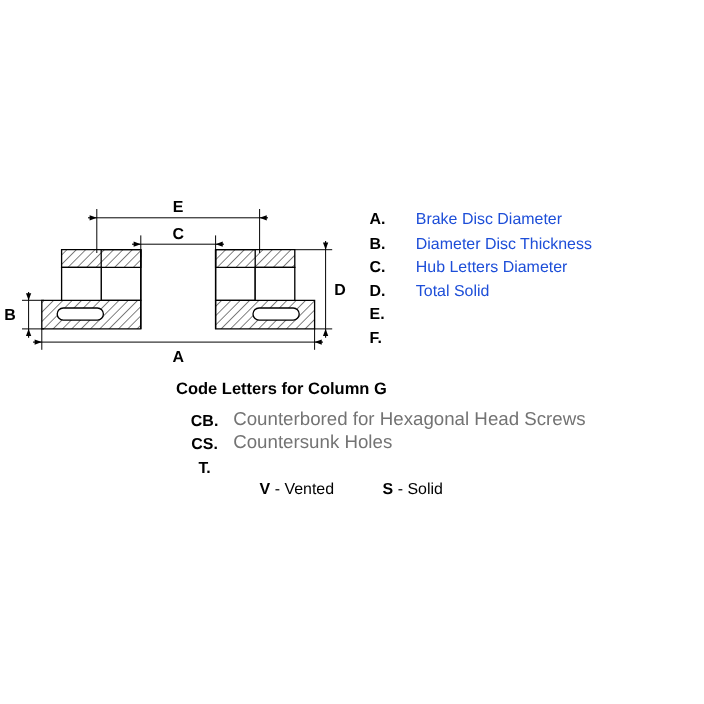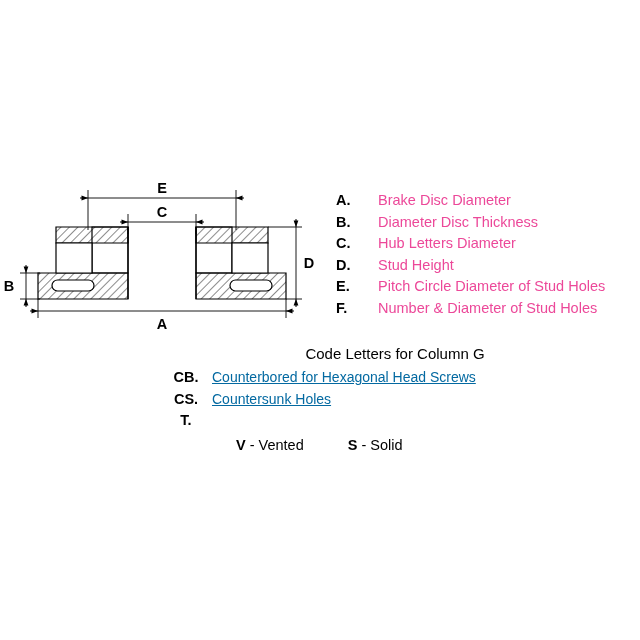--- a/index.html
+++ b/index.html
@@ -46,59 +46,57 @@
   }
   .legend-key {
     width: 42px;
     font-weight: bold;
     font-size: 14.5px;
     color: #000;
     flex: 0 0 42px;
   }
   .legend-val {
     font-size: 14.5px;
-    color: #ec4899;
+    color: #1d4ed8;
     white-space: nowrap;
   }
   
   #codeblock {
     position: absolute;
     left: 160px;
     top: 345px;
     width: 470px;
   }
   #code-title {
-    font-weight: normal;
+    font-weight: bold;
     font-size: 15px;
     color: #000;
     margin: 0 0 7px 0;
-    text-align: center;
   }
   .code-row {
     display: flex;
-    align-items: flex-start;
+    align-items: flex-end;
     height: 21.5px;
   }
   .code-key {
     width: 52px;
     flex: 0 0 52px;
     font-weight: bold;
     font-size: 14.5px;
     text-align: left;
     color: #000;
   }
   .code-key.indent {
     text-align: center;
     width: 52px;
   }
   .code-val {
-    font-size: 14px;
-    color: #0369a1;
+    font-size: 17px;
+    color: #737373;
     white-space: nowrap;
-    text-decoration: underline;
   }
   
   #footer-line {
     position: absolute;
     left: 236px;
     top: 437px;
     font-size: 14.5px;
     color: #000;
     white-space: nowrap;
     text-align: center;
@@ -206,29 +204,27 @@
     <div class="legend-row">
       <span class="legend-key">B.</span>
       <span class="legend-val">Diameter Disc Thickness</span>
     </div>
     <div class="legend-row">
       <span class="legend-key">C.</span>
       <span class="legend-val">Hub Letters Diameter</span>
     </div>
     <div class="legend-row">
       <span class="legend-key">D.</span>
-      <span class="legend-val">Stud Height</span>
+      <span class="legend-val">Total Solid</span>
     </div>
     <div class="legend-row">
       <span class="legend-key">E.</span>
-      <span class="legend-val">Pitch Circle Diameter of Stud Holes</span>
     </div>
     <div class="legend-row">
       <span class="legend-key">F.</span>
-      <span class="legend-val">Number &amp; Diameter of Stud Holes</span>
     </div>
   </div>
 
   <div id="codeblock">
     <div id="code-title">Code Letters for Column G</div>
     <div class="code-row">
       <span class="code-key indent">CB.</span>
       <span class="code-val">Counterbored for Hexagonal Head Screws</span>
     </div>
     <div class="code-row">

